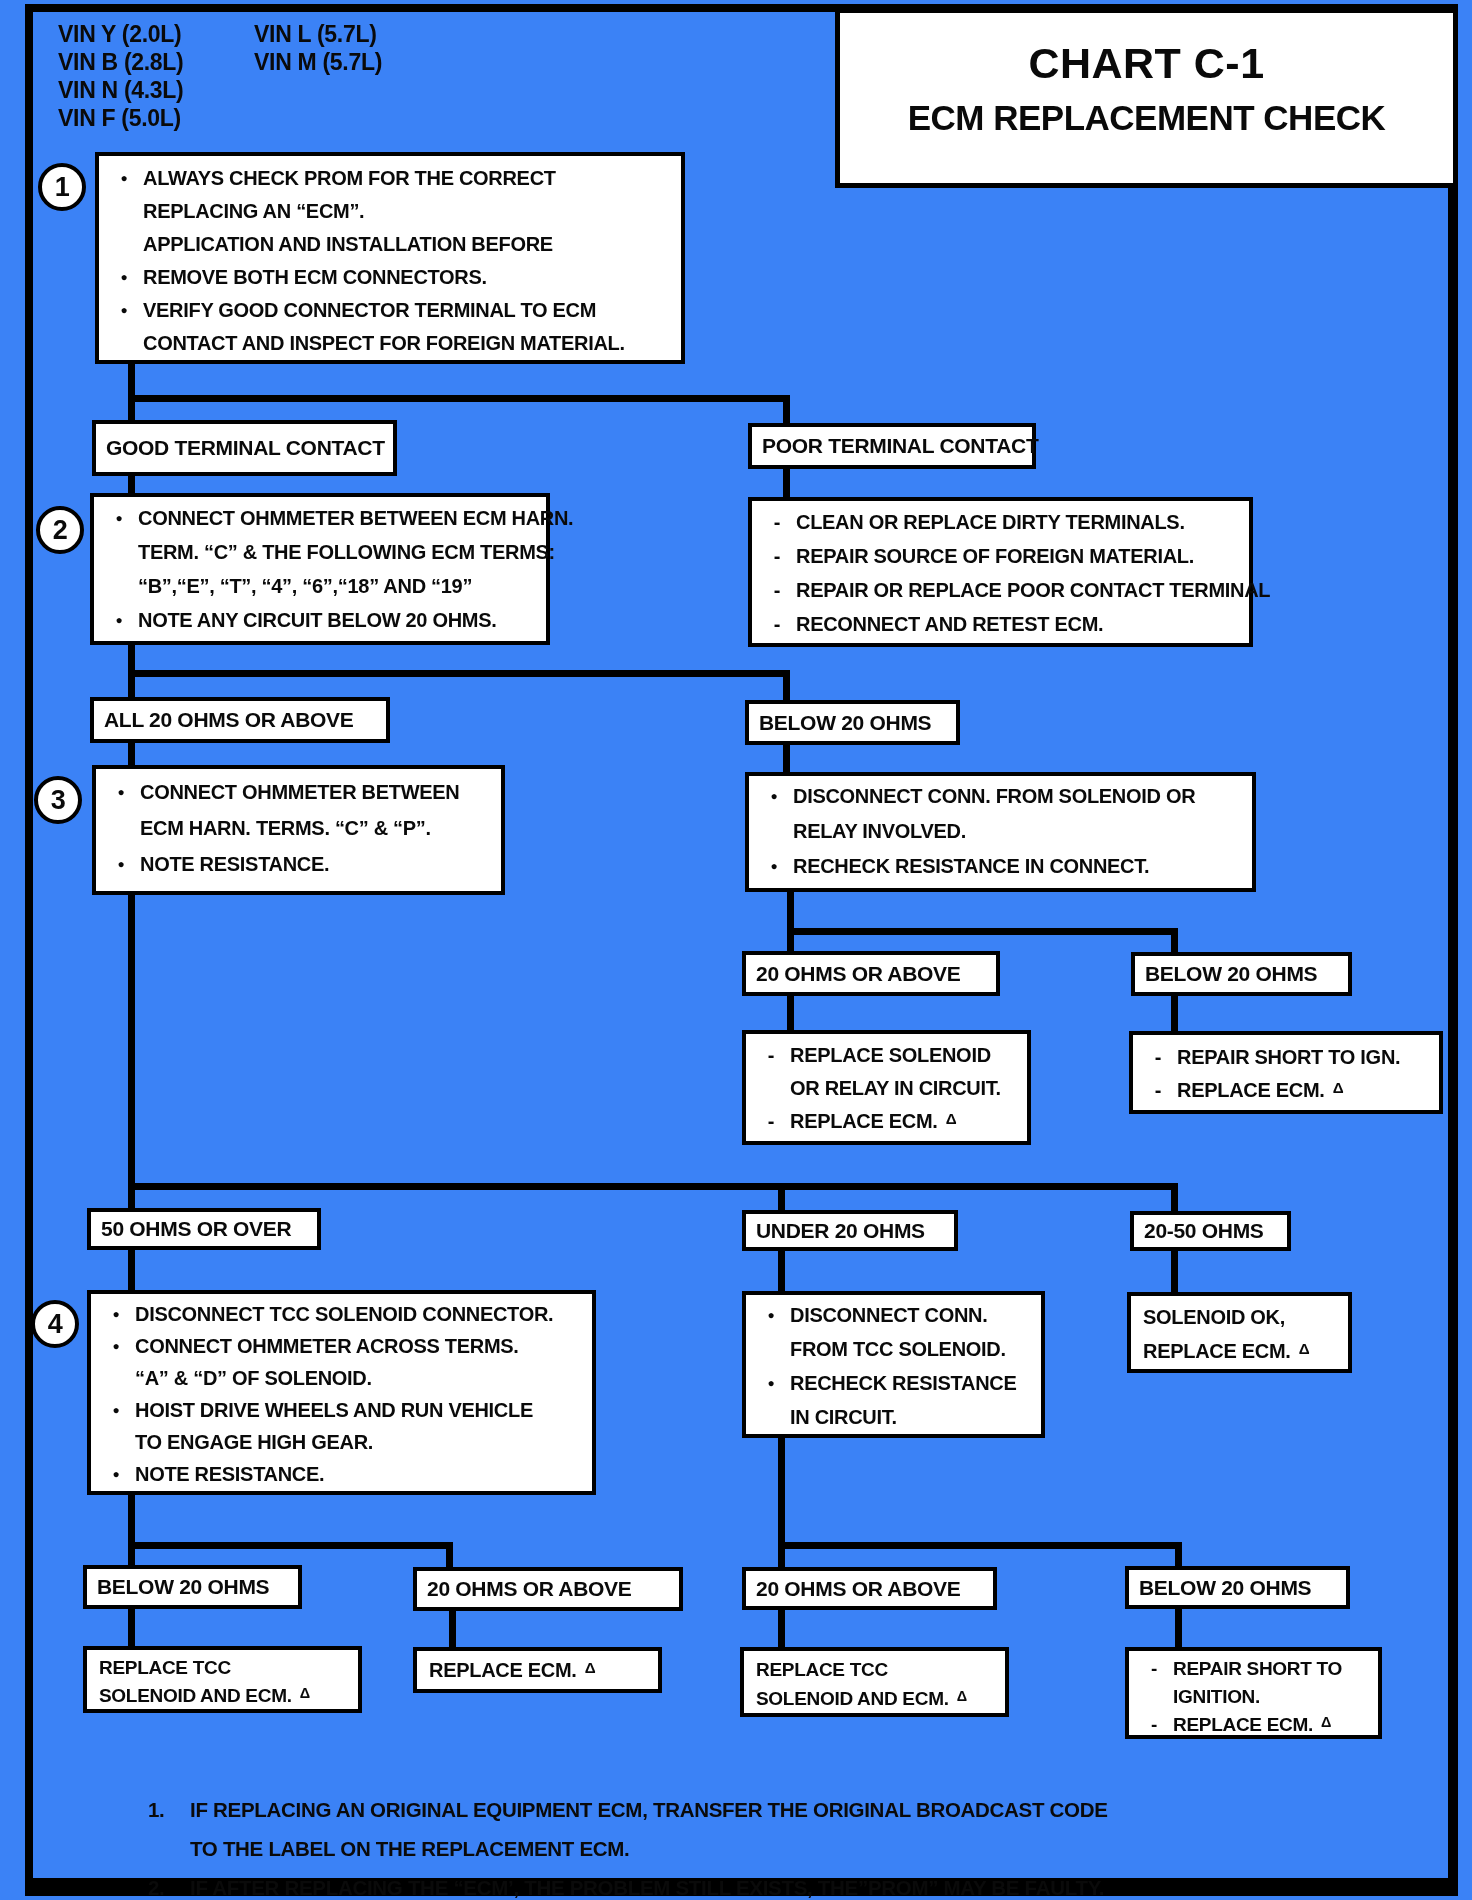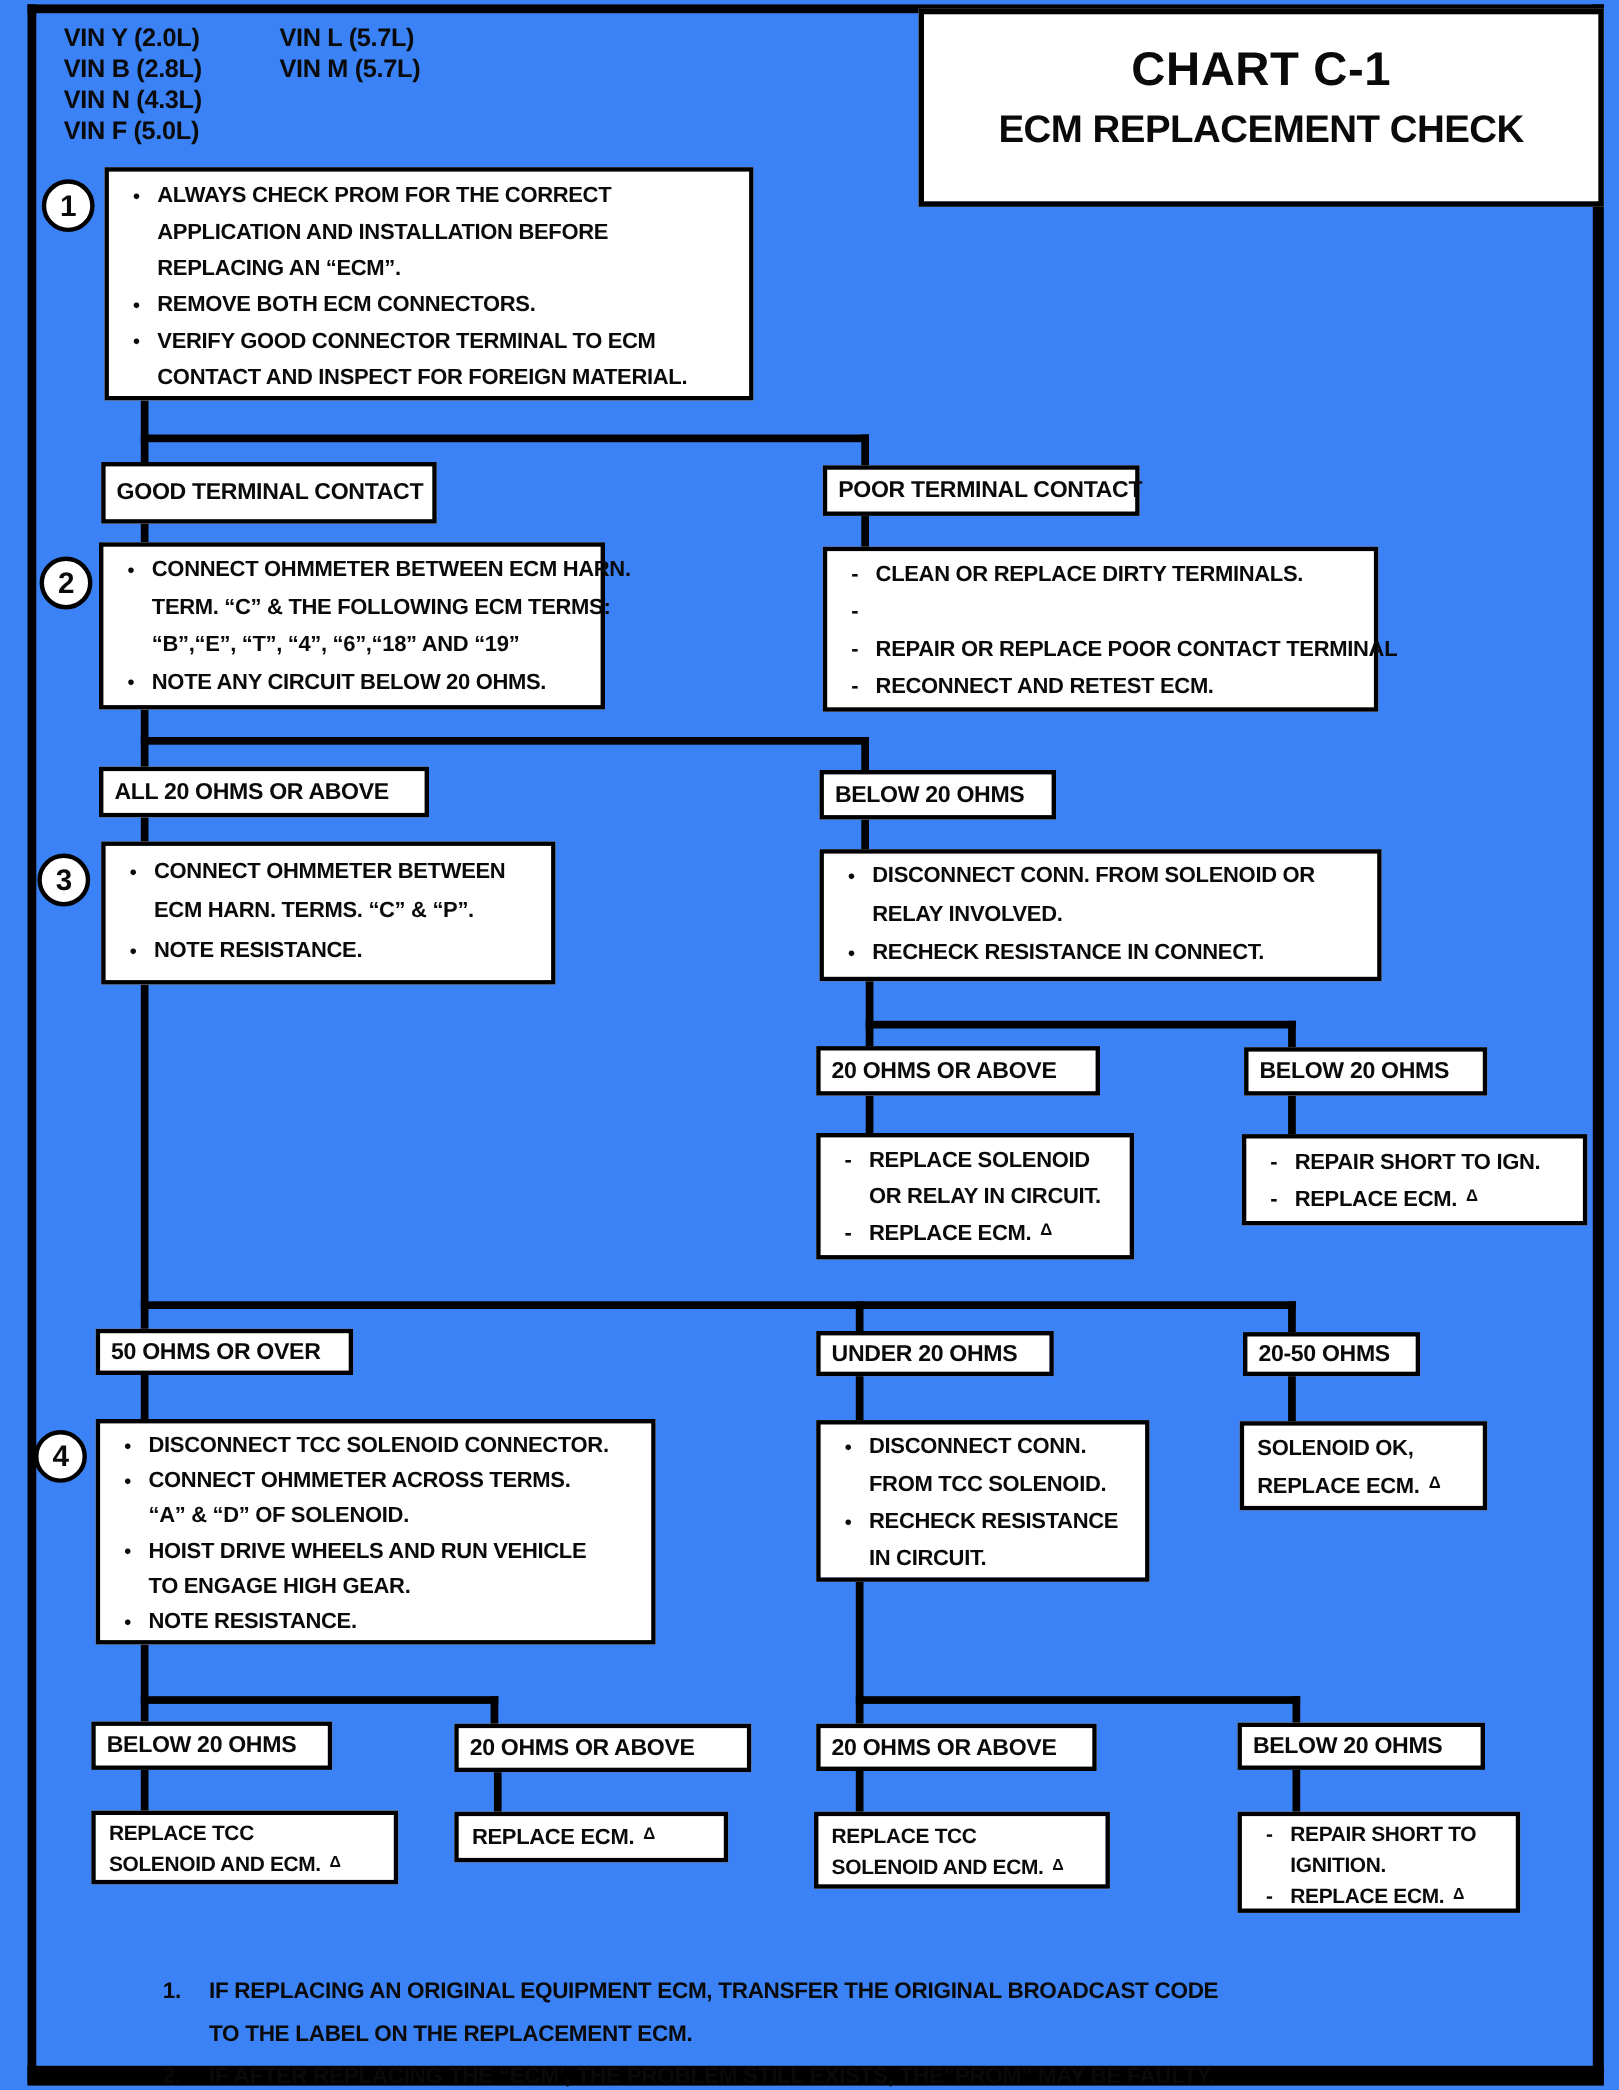--- a/index.html
+++ b/index.html
@@ -103,25 +103,25 @@
       <div class="circle" style="left: 36px; top: 506px;">2</div>
       <div class="circle" style="left: 34px; top: 776px;">3</div>
       <div class="circle" style="left: 31px; top: 1300px;">4</div>
       <div class="node step" style="left: 95px; top: 152px; width: 590px; height: 212px; font-size: 20px; padding-top: 6px;">
         <div class="row" style="line-height: 33px;">
           <div class="mk b">●</div>
           <div class="tx">ALWAYS CHECK PROM FOR THE CORRECT</div>
         </div>
         <div class="row" style="line-height: 33px;">
           <div class="mk b"></div>
+          <div class="tx">REPLACING AN “ECM”.</div>
+        </div>
+        <div class="row" style="line-height: 33px;">
+          <div class="mk b"></div>
           <div class="tx">APPLICATION AND INSTALLATION BEFORE</div>
-        </div>
-        <div class="row" style="line-height: 33px;">
-          <div class="mk b"></div>
-          <div class="tx">REPLACING AN “ECM”.</div>
         </div>
         <div class="row" style="line-height: 33px;">
           <div class="mk b">●</div>
           <div class="tx">REMOVE BOTH ECM CONNECTORS.</div>
         </div>
         <div class="row" style="line-height: 33px;">
           <div class="mk b">●</div>
           <div class="tx">VERIFY GOOD CONNECTOR TERMINAL TO ECM</div>
         </div>
         <div class="row" style="line-height: 33px;">
@@ -153,20 +153,21 @@
           <div class="tx">NOTE ANY CIRCUIT BELOW 20 OHMS.</div>
         </div>
       </div>
       <div class="node action" style="left: 748px; top: 497px; width: 505px; height: 150px; font-size: 20px; padding-top: 4px;">
         <div class="row" style="line-height: 34px;">
           <div class="mk">-</div>
           <div class="tx">CLEAN OR REPLACE DIRTY TERMINALS.</div>
         </div>
         <div class="row" style="line-height: 34px;">
           <div class="mk">-</div>
+          <div class="tx">REPAIR SOURCE OF FOREIGN MATERIAL.</div>
         </div>
         <div class="row" style="line-height: 34px;">
           <div class="mk">-</div>
           <div class="tx">REPAIR OR REPLACE POOR CONTACT TERMINAL</div>
         </div>
         <div class="row" style="line-height: 34px;">
           <div class="mk">-</div>
           <div class="tx">RECONNECT AND RETEST ECM.</div>
         </div>
       </div>

